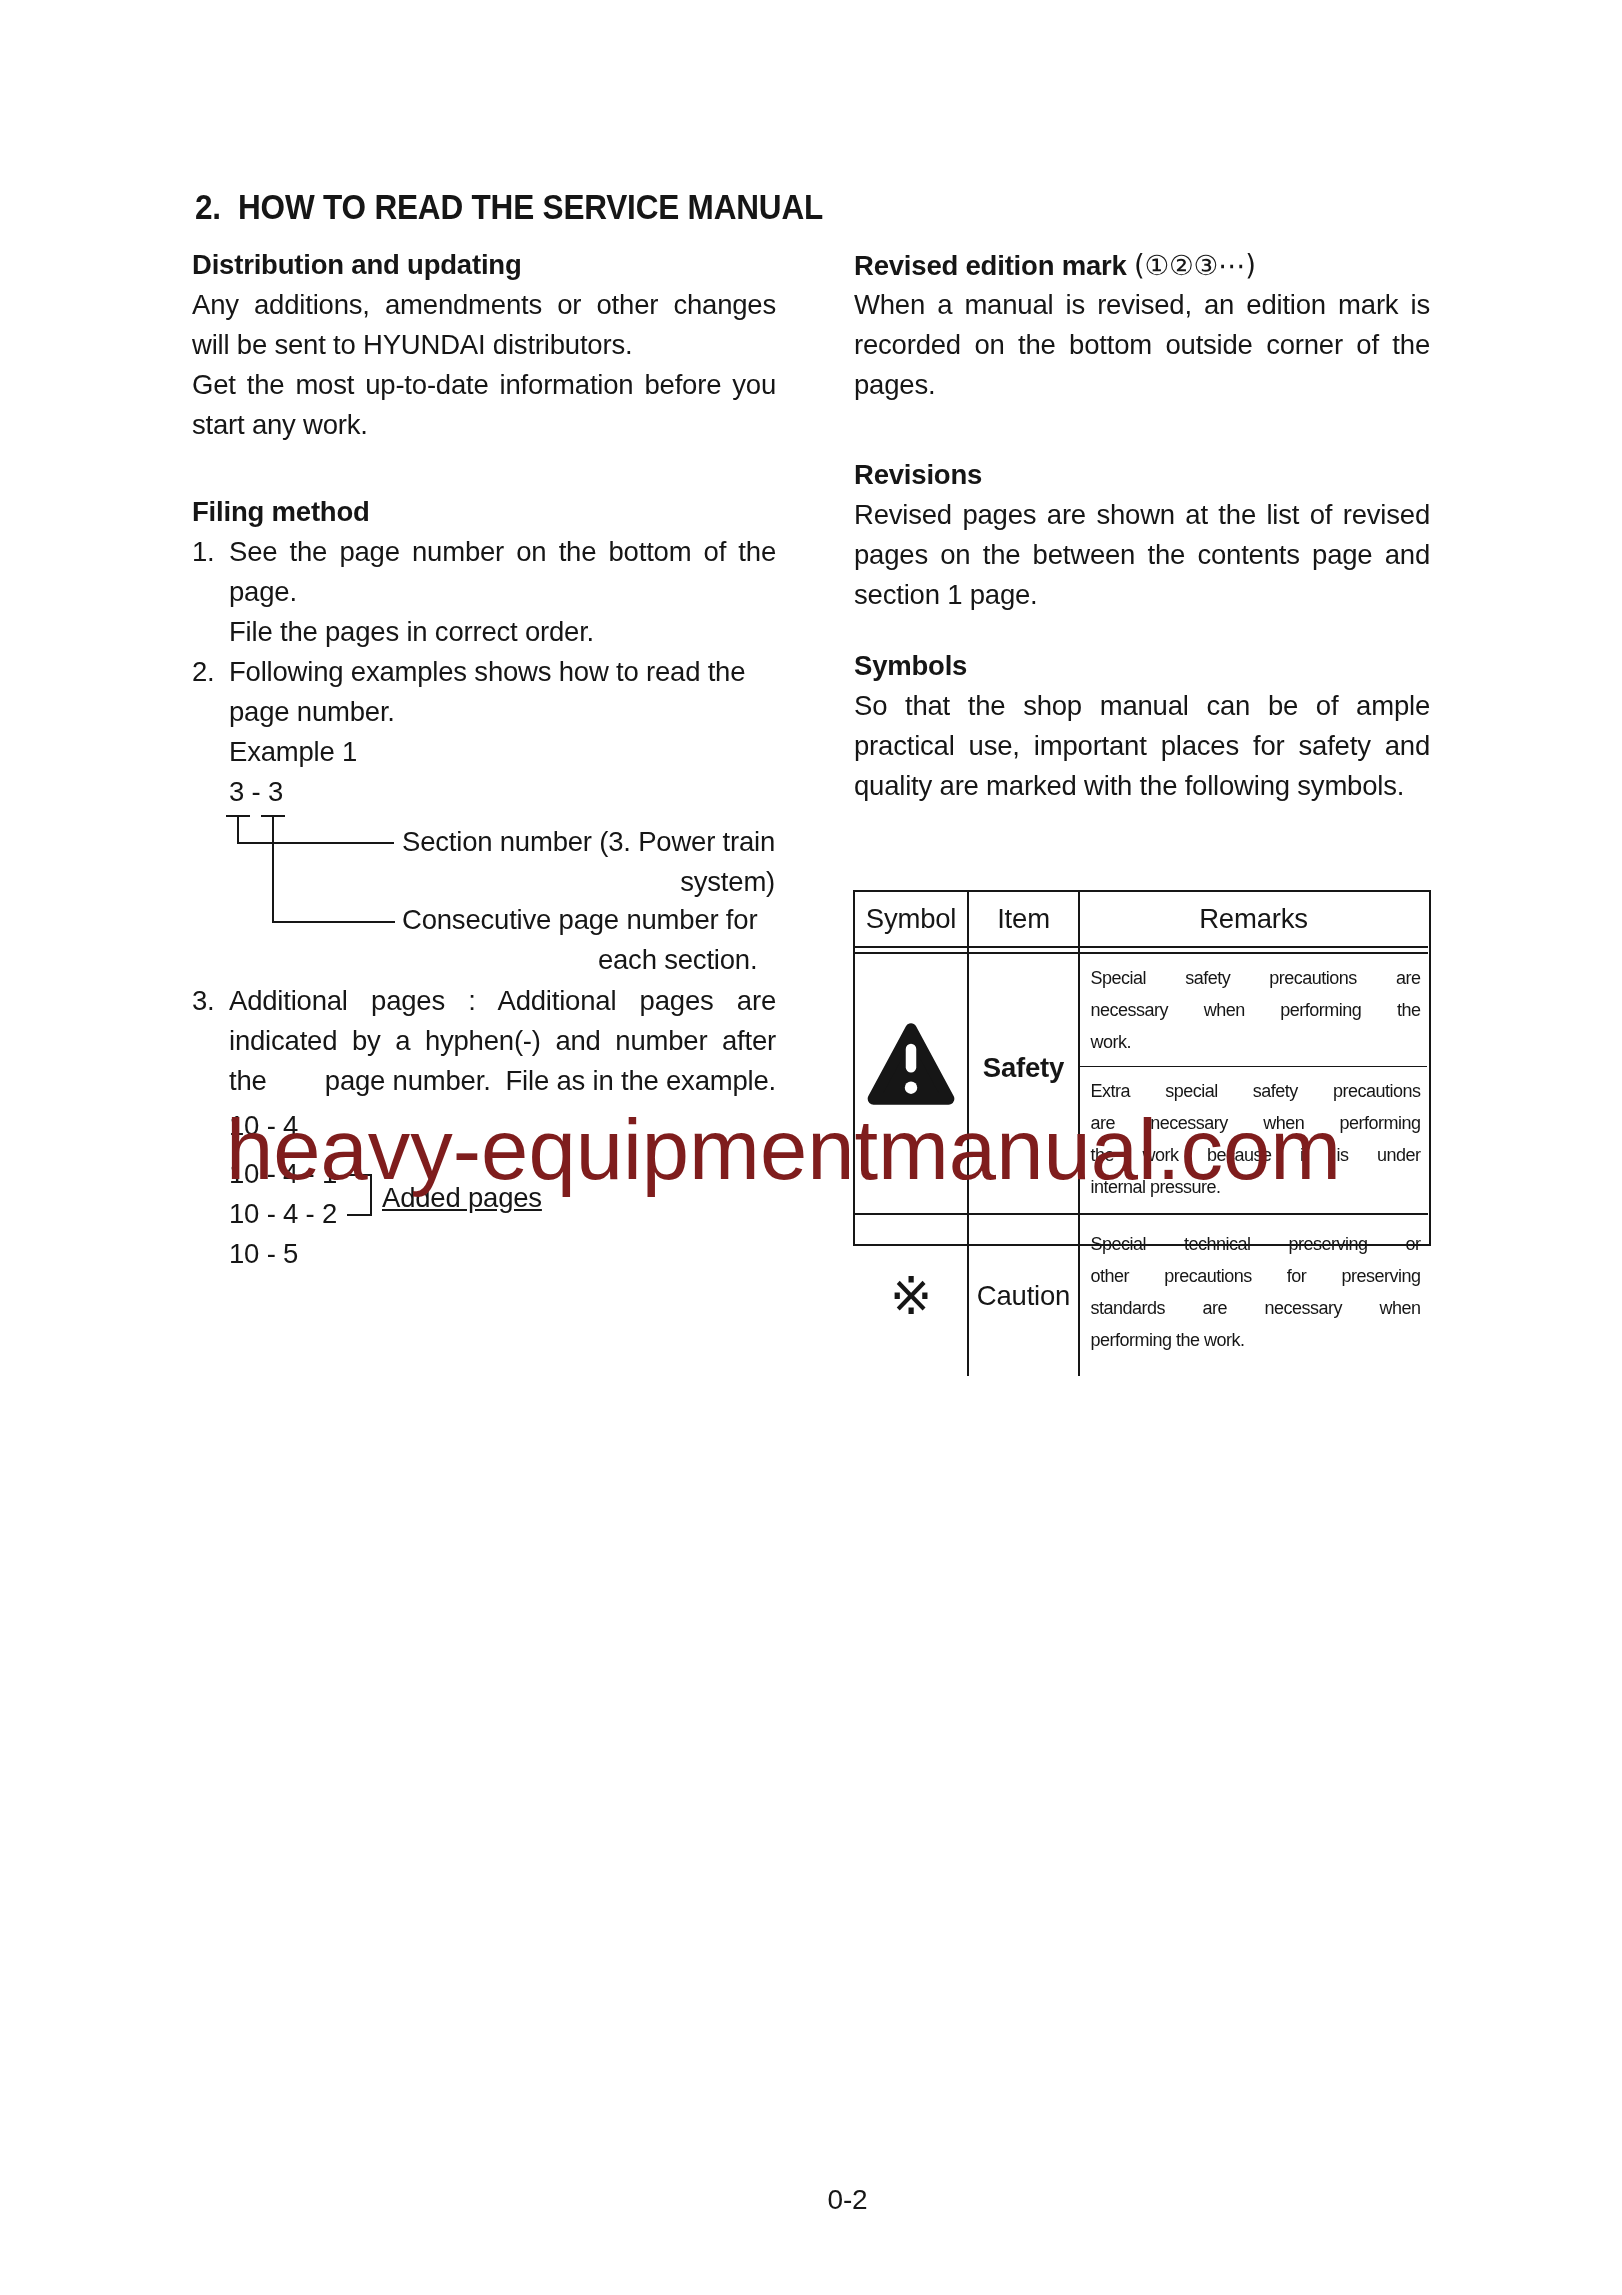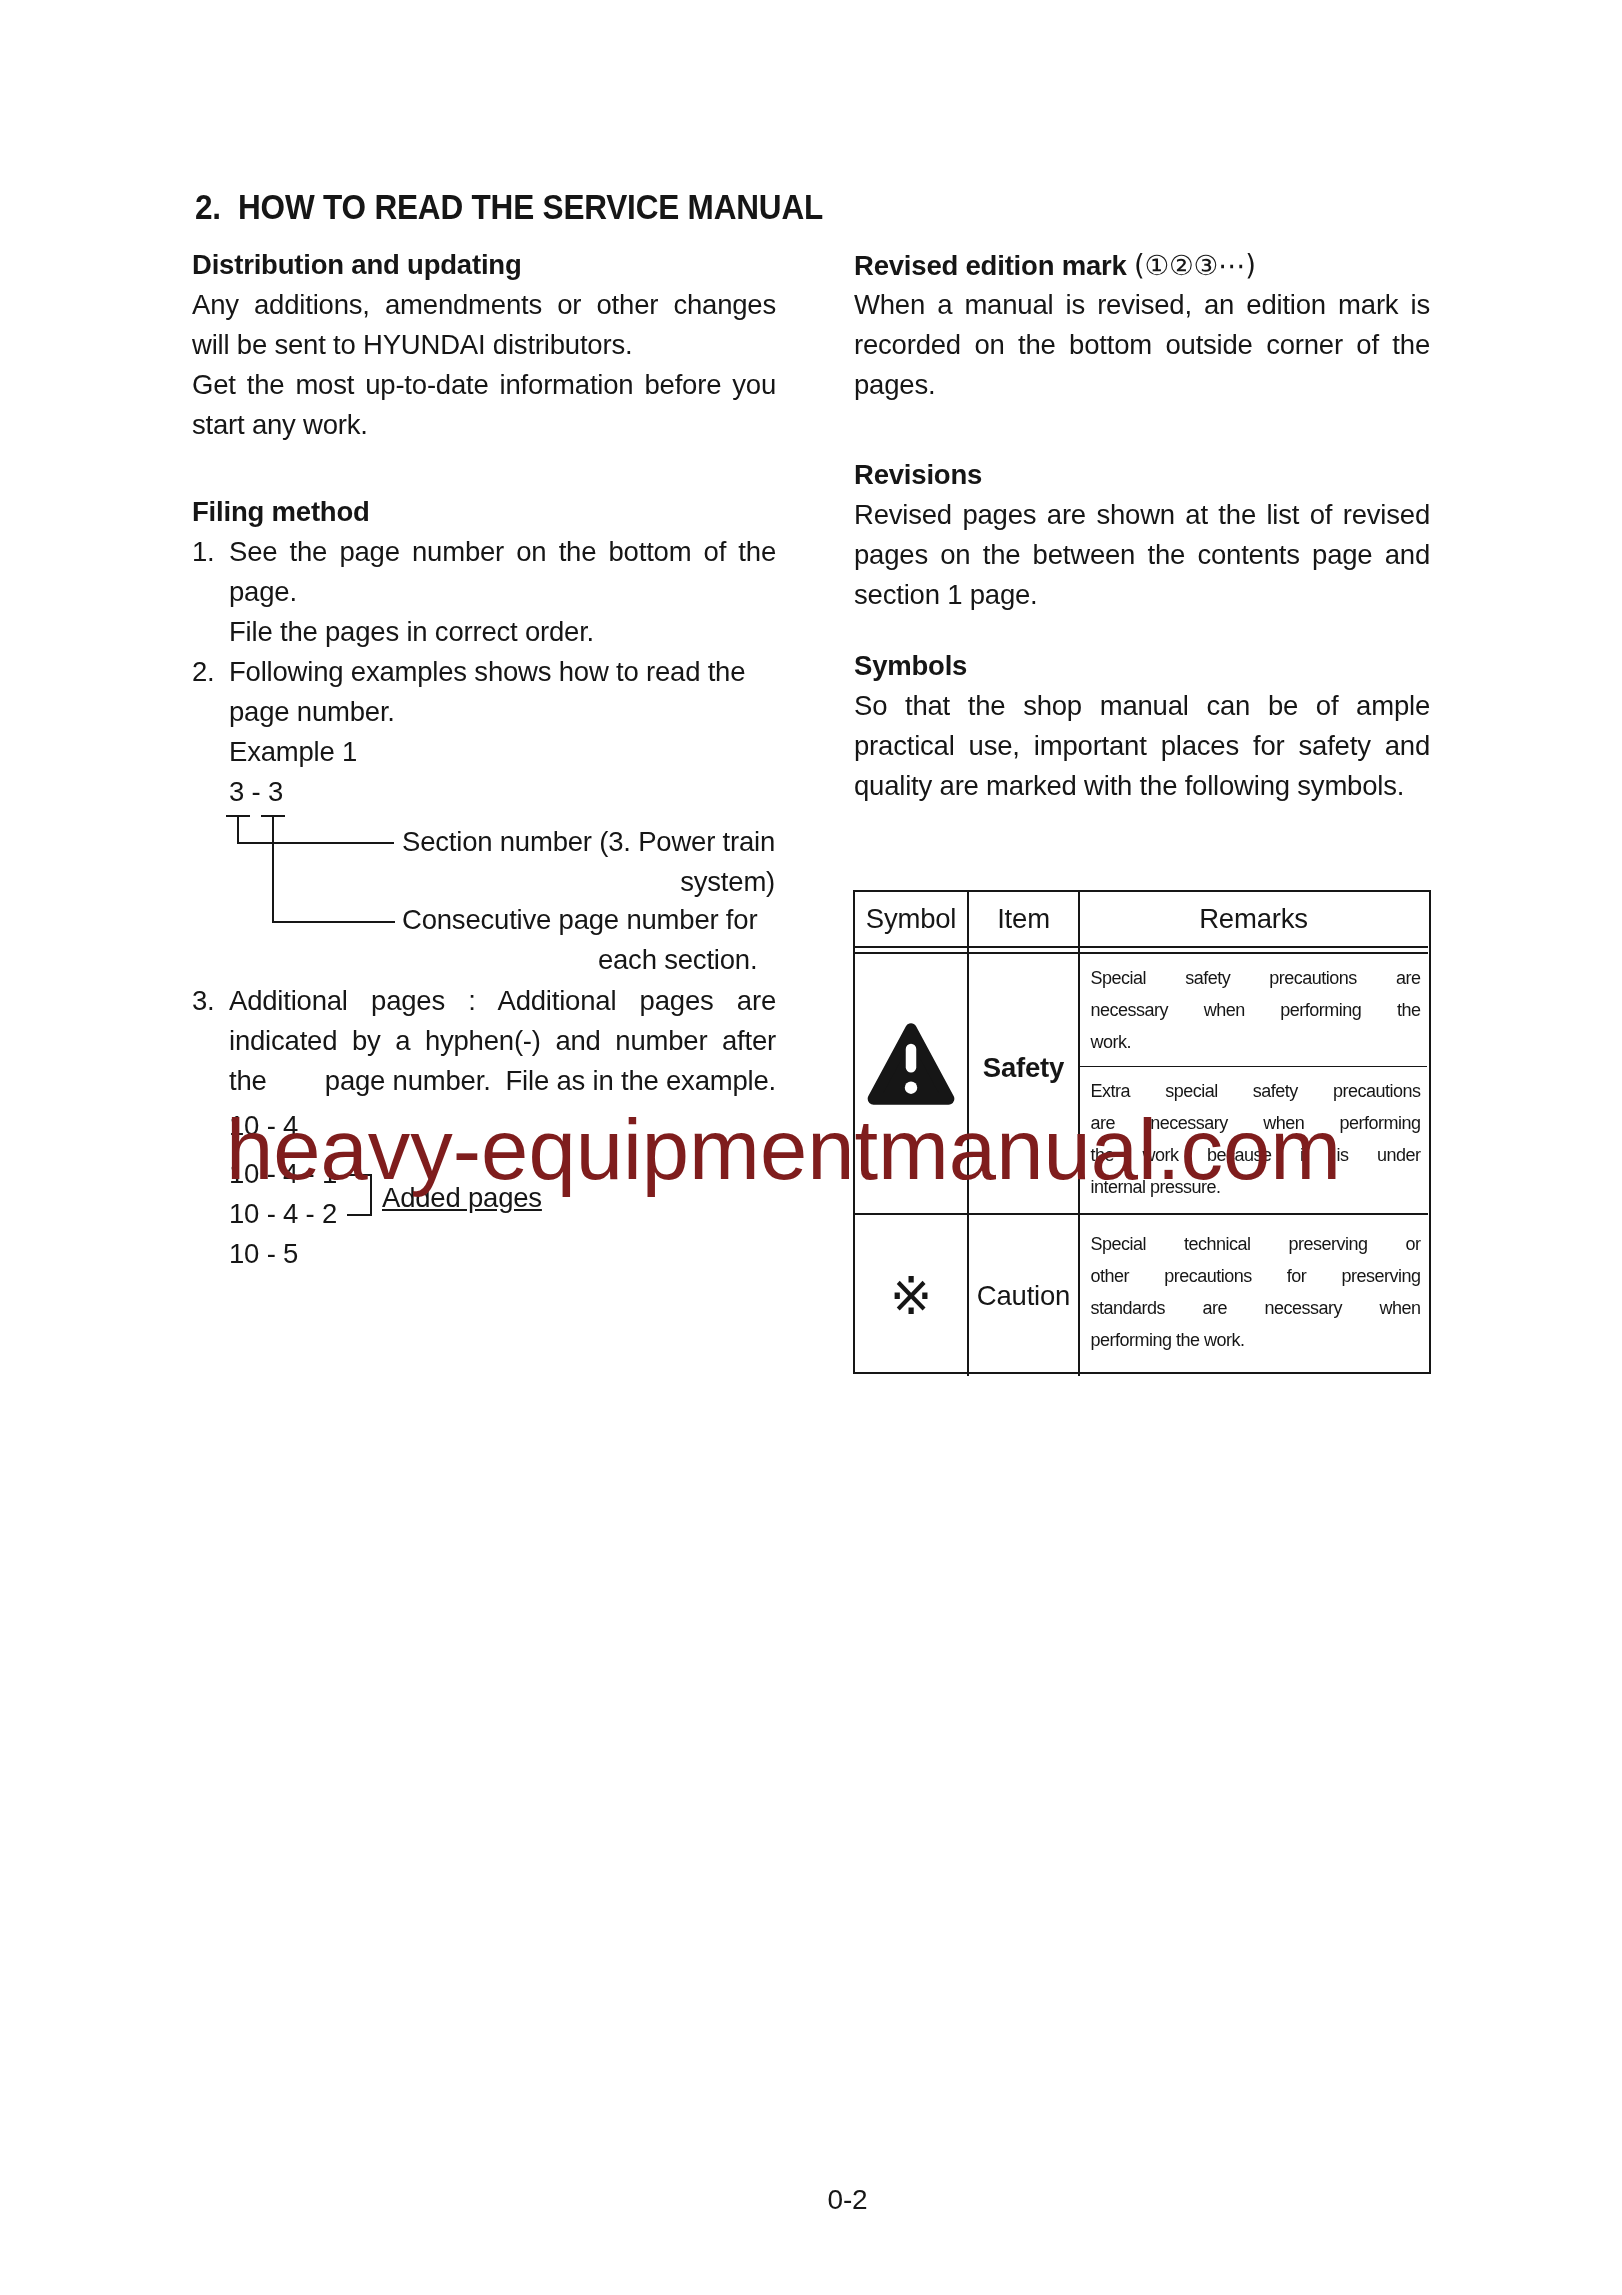--- a/index.html
+++ b/index.html
@@ -25,21 +25,21 @@
   .mt7{margin-top:4.6px;}
   #pagetitle{
     position:absolute; left:195px; top:187px; height:40px; line-height:40px;
     font-size:35px; font-weight:bold; white-space:pre;
     transform:scaleX(0.9); transform-origin:0 50%;
   }
   
   .stroke{position:absolute; background:#161616;}
   .callout{position:absolute;}
   
-  #symtable{position:absolute; left:853px; top:890px; width:578px; height:484px;
+  #symtable{position:absolute; left:853px; top:890px; width:578px; height:356px;
     border:2.6px solid #161616; box-sizing:border-box;}
   #symtable .cell{position:absolute; display:flex; justify-content:center;}
   #symtable .tline{position:absolute; background:#161616;}
   .tbl-ln{line-height:32px; font-size:18px; letter-spacing:-0.5px; white-space:nowrap;}
   .tbl-j{text-align:justify; text-align-last:justify; white-space:normal;}
   .remarks{position:absolute; box-sizing:border-box;}
   .glyph{font-family:"DejaVu Sans", sans-serif;}
   #watermark{
     position:absolute; left:226px; top:1107px; height:85px; line-height:85px;
     font-size:85px; letter-spacing:0; white-space:nowrap; z-index:9;

